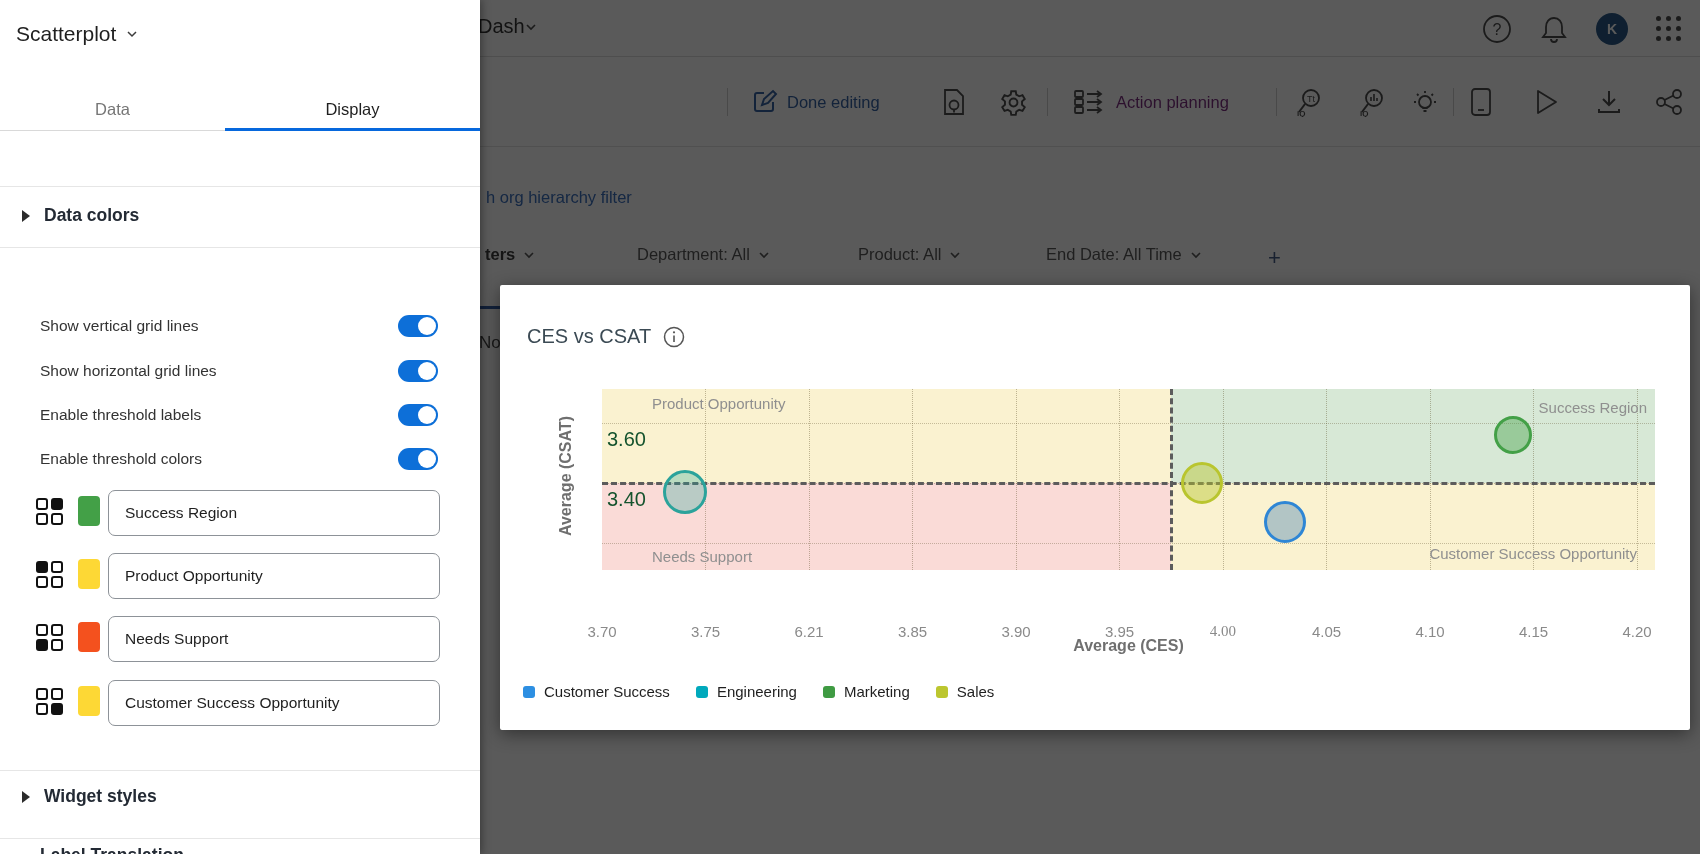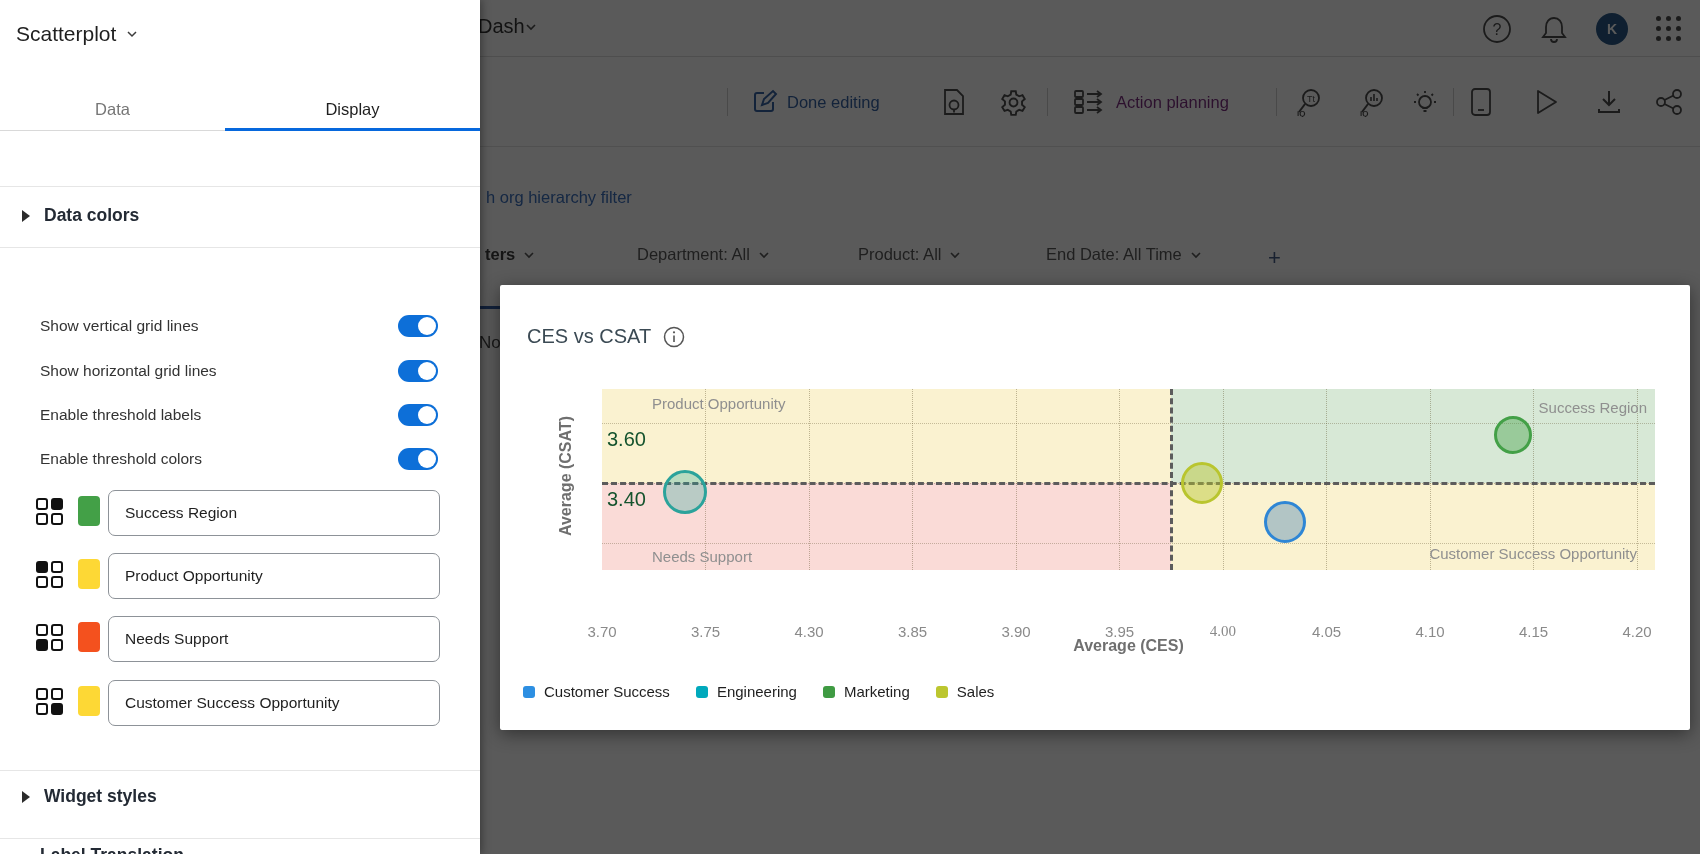--- a/index.html
+++ b/index.html
@@ -375,21 +375,21 @@
         <div class="th-h" style="top: 92.9952px;"></div>
         <div class="pt" style="left: 662.094px; top: 111.997px; width: 42px; height: 42px; border: 3px solid rgb(46, 134, 213); background: rgba(70, 130, 180, 0.4);"></div>
         <div class="pt" style="left: 60.7993px; top: 80.9957px; width: 44px; height: 44px; border: 3px solid rgb(43, 163, 155); background: rgba(38, 166, 154, 0.3);"></div>
         <div class="pt" style="left: 891.792px; top: 26.9925px; width: 38px; height: 38px; border: 3px solid rgb(67, 160, 71); background: rgba(67, 160, 71, 0.42);"></div>
         <div class="pt" style="left: 579.295px; top: 72.9952px; width: 42px; height: 42px; border: 3px solid rgb(185, 197, 46); background: rgba(185, 197, 46, 0.45);"></div>
       </div>
 
     <div class="xlabels">
         <div class="xt" style="left: -30px;">3.70</div>
         <div class="xt" style="left: 73.4991px;">3.75</div>
-        <div class="xt" style="left: 176.998px;">4.30</div>
+        <div class="xt" style="left: 176.998px;">6.21</div>
         <div class="xt" style="left: 280.497px;">3.85</div>
         <div class="xt" style="left: 383.996px;">3.90</div>
         <div class="xt" style="left: 487.496px;">3.95</div>
         <div class="xt" style="left: 590.995px; font-family: Liberation Serif, serif;">4.00</div>
         <div class="xt" style="left: 694.494px;">4.05</div>
         <div class="xt" style="left: 797.993px;">4.10</div>
         <div class="xt" style="left: 901.492px;">4.15</div>
         <div class="xt" style="left: 1004.99px;">4.20</div>
       </div>
     <div class="xaxis-title">Average (CES)</div>

